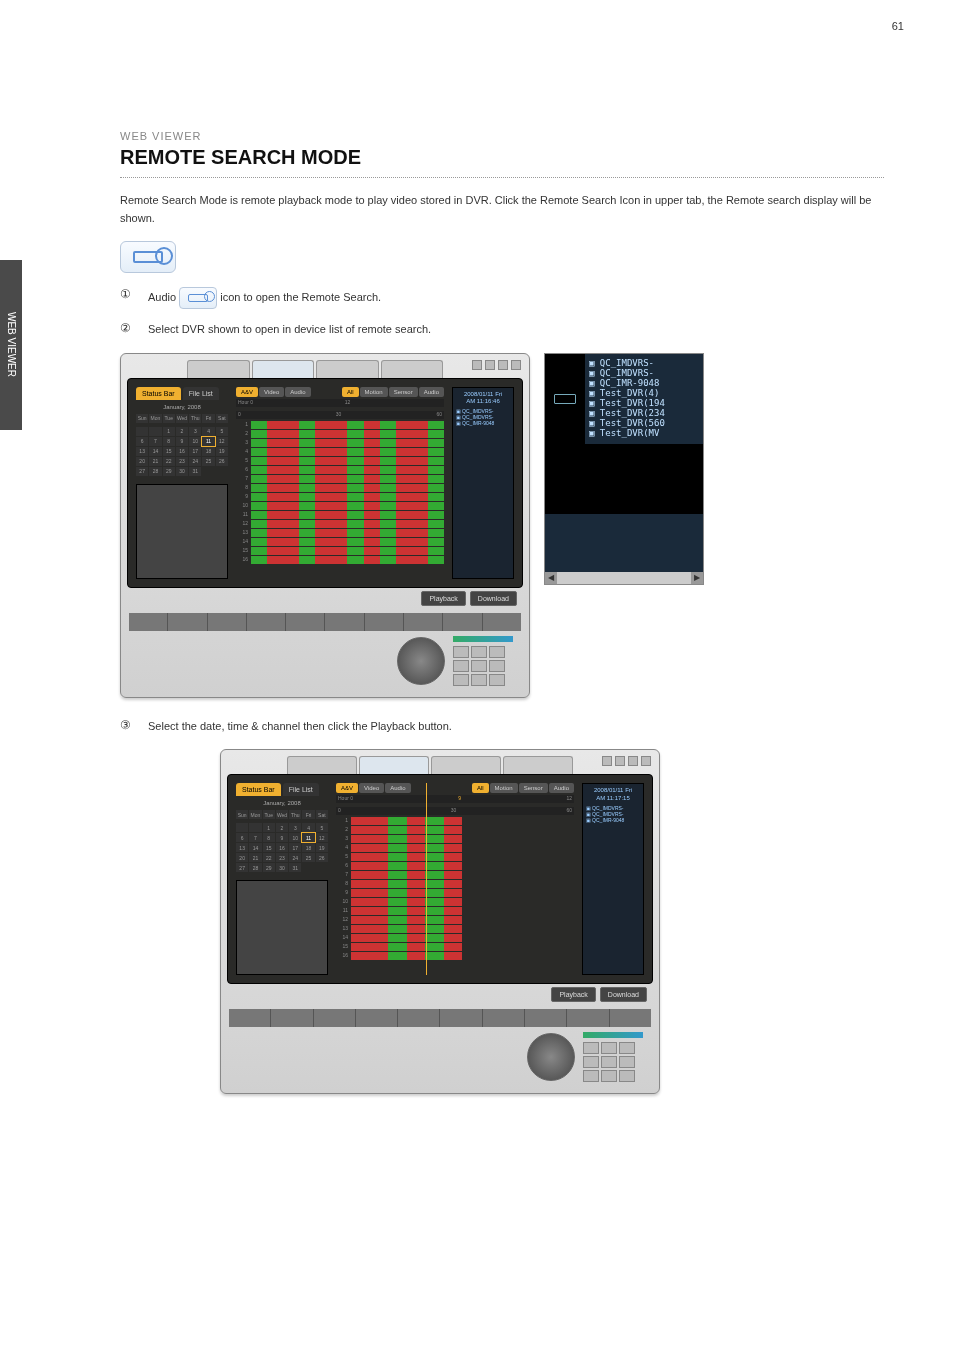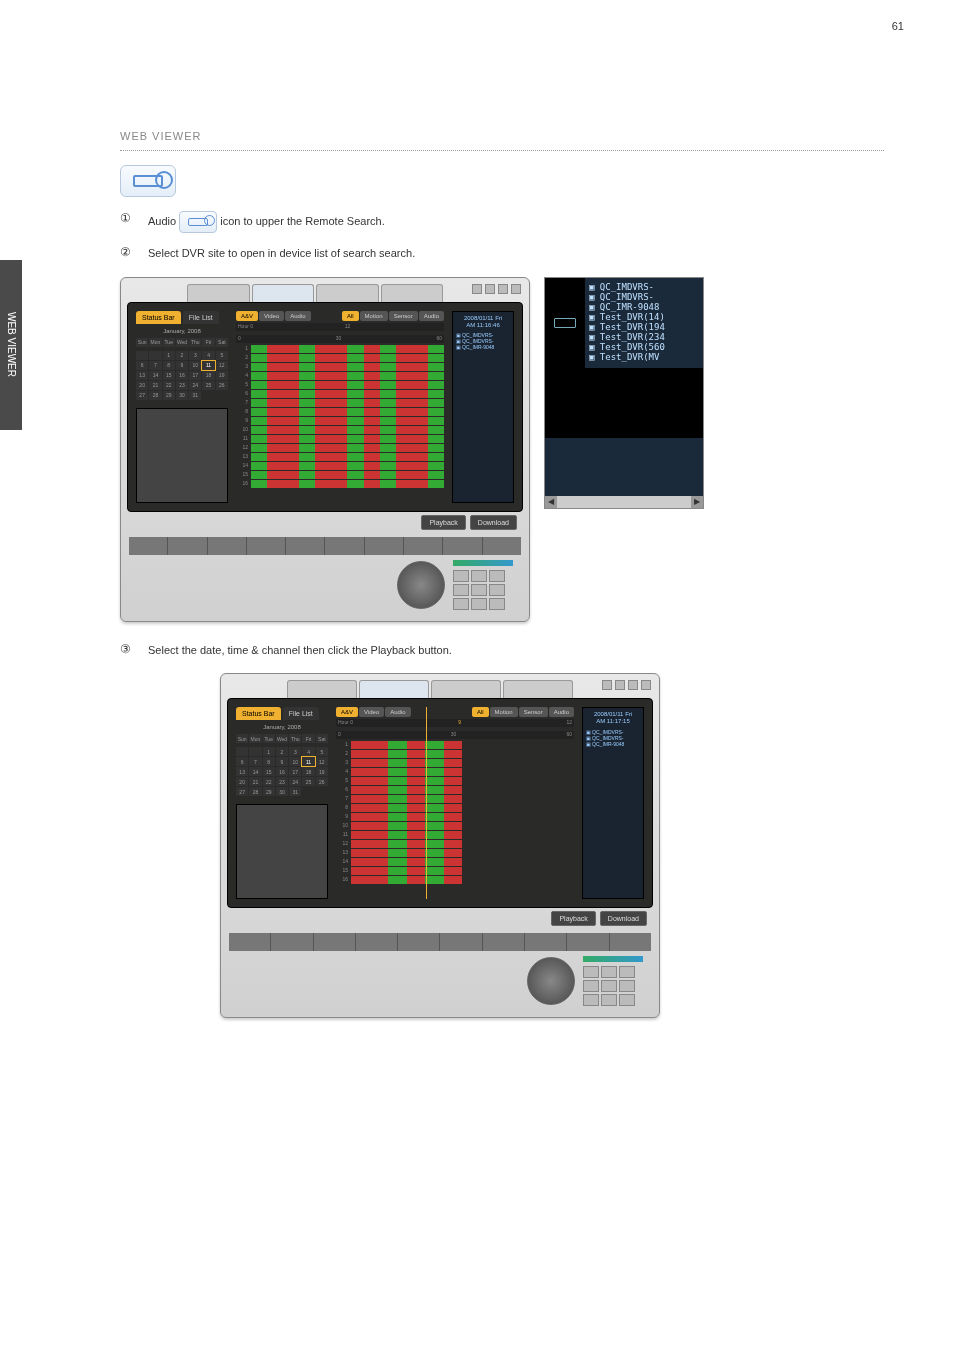--- a/index.html
+++ b/index.html
@@ -90,42 +90,44 @@
 </style>
 </head>
 <body>
 
 <div class="page">
   <div class="page-number-box">61</div>
   <div class="side-tab">WEB VIEWER</div>
 
   <div class="header-section">
     <div class="section-label">WEB VIEWER</div>
+    <div class="section-title">REMOTE SEARCH MODE</div>
     <div class="divider"></div>
+    <div class="desc">Remote Search Mode is remote playback mode to play video stored in DVR. Click the Remote Search Icon in upper tab, the Remote search display will be shown.</div>
 
     <div class="icon-holder">
       <span class="search-icon-svg">
           <span class="dvr-glyph"></span>
         </span>
     </div>
 
     <div class="step">
       <div class="step-mark">①</div>
       <div class="text">
         <span>Audio </span>
         <span class="small-search-icon">
             <span class="dvr-glyph"></span>
           </span>
-        <span> icon to upper the Remote Search.</span>
+        <span> icon to open the Remote Search.</span>
       </div>
     </div>
 
     <div class="step">
       <div class="step-mark">②</div>
-      <div class="text">Select DVR site to open in device list of search search.</div>
+      <div class="text">Select DVR shown to open in device list of remote search.</div>
     </div>
 
     <div class="popup-row">
 
       <div class="dvr-window">
         <div class="dvr-close-row">
             <span></span>
             <span></span>
             <span></span>
             <span></span>
@@ -537,21 +539,21 @@
       <div class="device-popup">
         <div class="device-popup-inner">
           <div class="device-popup-top">
             <div class="device-popup-left">
                 <div class="dvr-glyph-mini"></div>
               </div>
             <div class="device-popup-list" id="dpopup">
                 <div>▣ QC_IMDVRS-</div>
                 <div>▣ QC_IMDVRS-</div>
                 <div>▣ QC_IMR-9048</div>
-                <div>▣ Test_DVR(14)</div>
+                <div>▣ Test_DVR(4)</div>
                 <div>▣ Test_DVR(194</div>
                 <div>▣ Test_DVR(234</div>
                 <div>▣ Test_DVR(560</div>
                 <div>▣ Test_DVR(MV</div>
               </div>
           </div>
           <div class="device-popup-mid"></div>
           <div class="device-popup-bottom">
             <div class="hscroll">
               <div class="arr">◀</div>

